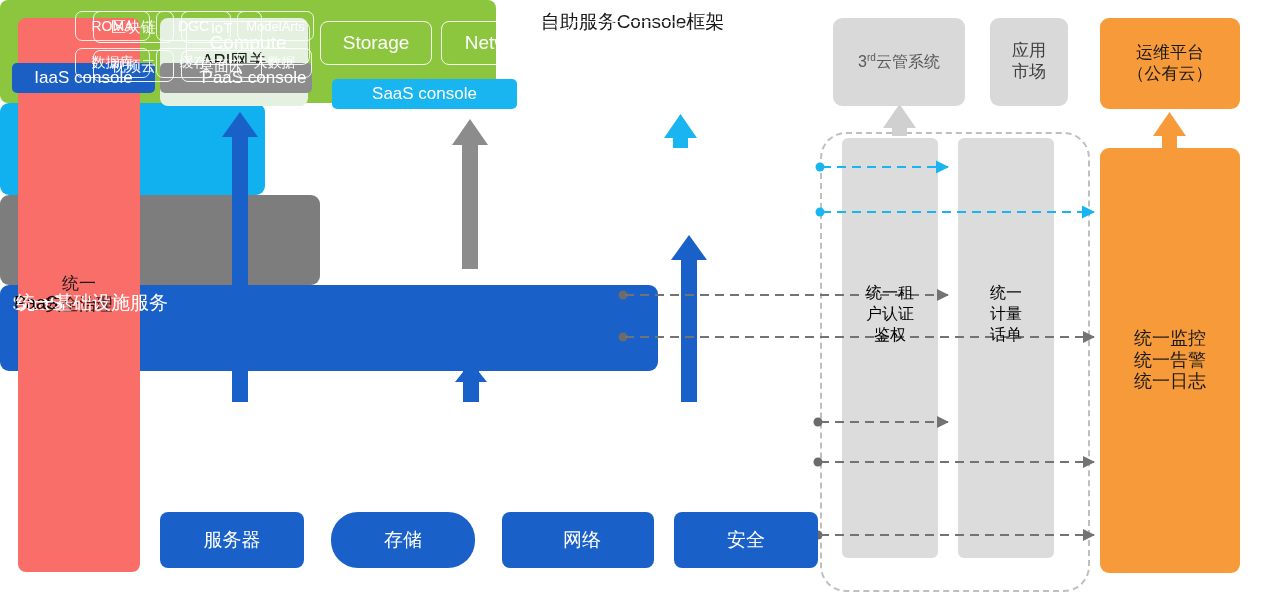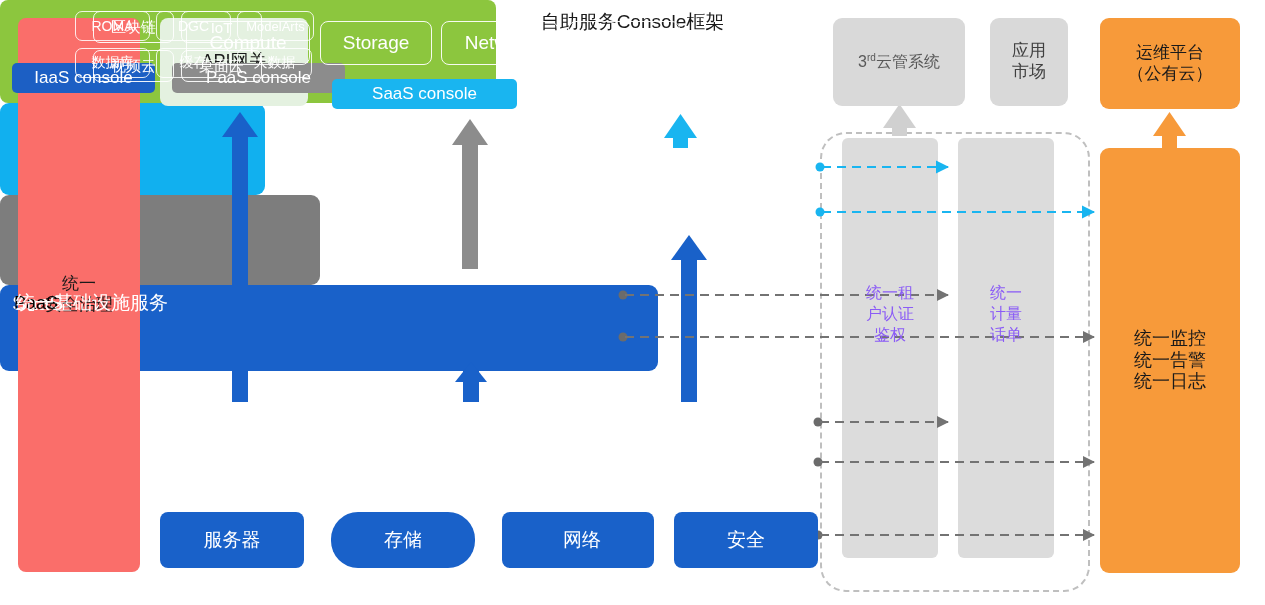--- a/index.html
+++ b/index.html
@@ -18,21 +18,21 @@
           color:#1a1a1a;font-size:18px;border-radius:8px;}
 
   
   #console-frame{left:322px;top:18px;width:496px;height:103px;background:#8cc63e;
                  border-radius:8px;display:block;}
   #console-title{position:absolute;left:0;top:9px;width:100%;text-align:center;
                  font-size:19px;color:#1a1a1a;}
   .cbadge{position:absolute;top:63px;height:30px;border-radius:5px;color:#fff;
           font-size:17px;display:flex;align-items:center;justify-content:center;}
   #cb-iaas{left:12px;width:143px;background:#1c5fc4;}
-  #cb-paas{left:172px;width:173px;background:#8c8c8c;}
+  #cb-paas{left:160px;width:116px;background:#8c8c8c;padding-left:36px;}
   #cb-saas{left:332px;width:185px;background:#19b5f0;margin-top:16px;}
 
   
   #cloud3rd{left:833px;top:18px;width:132px;height:88px;background:#d9d9d9;
             color:#595959;font-size:16px;border-radius:9px;}
   #appmarket{left:990px;top:18px;width:78px;height:88px;background:#d9d9d9;
              color:#404040;font-size:17px;border-radius:9px;}
   #cloud3rd sup{font-size:10px;vertical-align:super;margin-top:28px;}
 
   
@@ -87,21 +87,21 @@
   #bb-storage{left:331px;width:144px;border-radius:27px;}
   #bb-network{left:502px;width:144px;padding-left:8px;}
   #bb-security{left:674px;width:144px;}
 
   
   #dash-container{position:absolute;left:820px;top:132px;width:266px;height:456px;
                   border:2.5px dashed #bfbfbf;border-radius:26px;}
   .gcol{position:absolute;background:#dcdcdc;border-radius:6px;width:96px;top:138px;height:420px;}
   #gcol-auth{left:842px;}
   #gcol-bill{left:958px;}
-  .gcol-text{position:absolute;width:96px;text-align:center;font-size:16px;color:#8b5cf6;
+  .gcol-text{position:absolute;width:96px;text-align:center;font-size:16px;color:#000000;
              line-height:1.3;}
   #gt-auth{left:842px;top:283px;}
   #gt-bill{left:958px;top:283px;}
 
   
   #arrows{position:absolute;left:0;top:0;width:1265px;height:605px;}
 </style>
 </head>
 <body>
 

